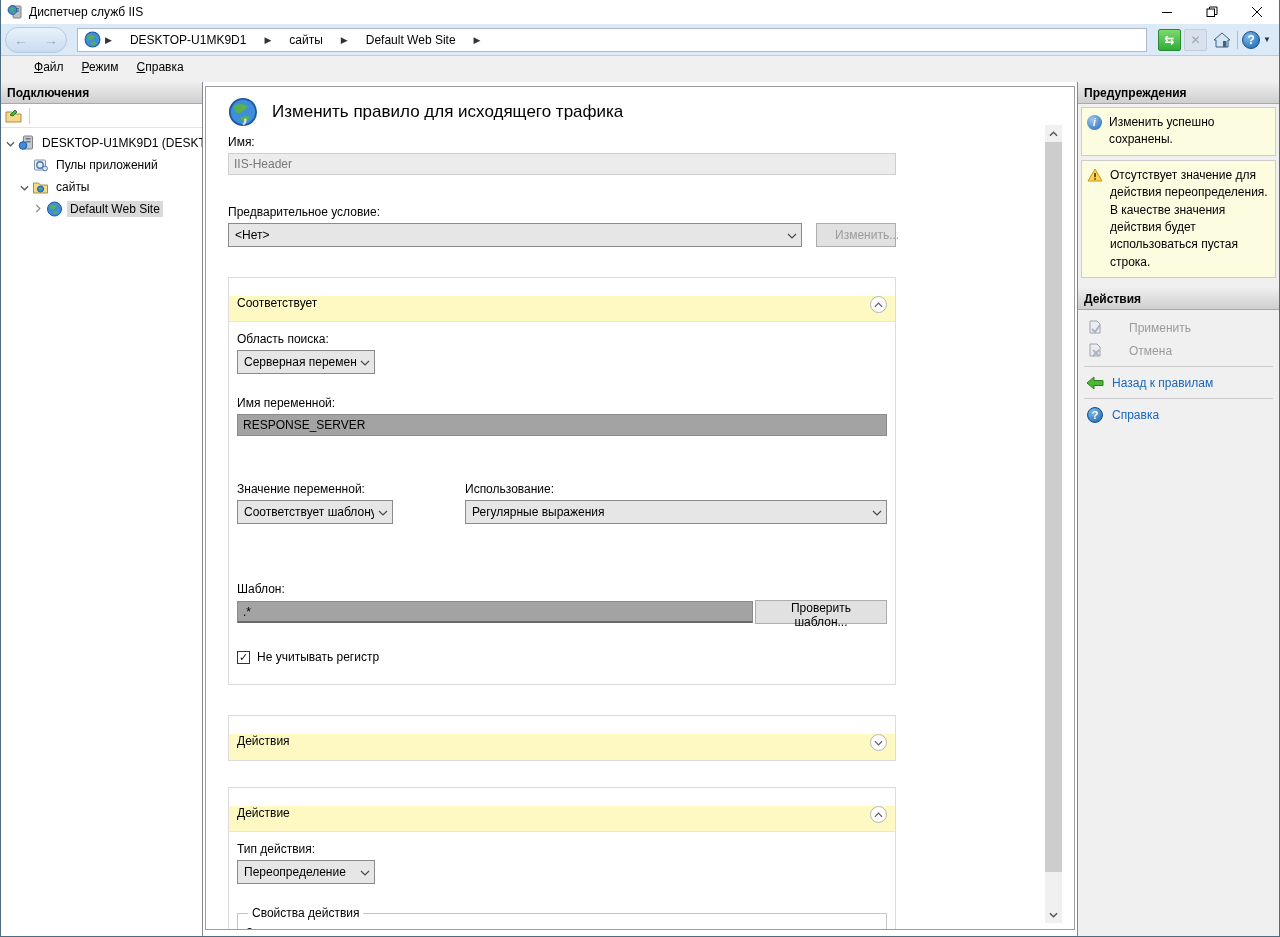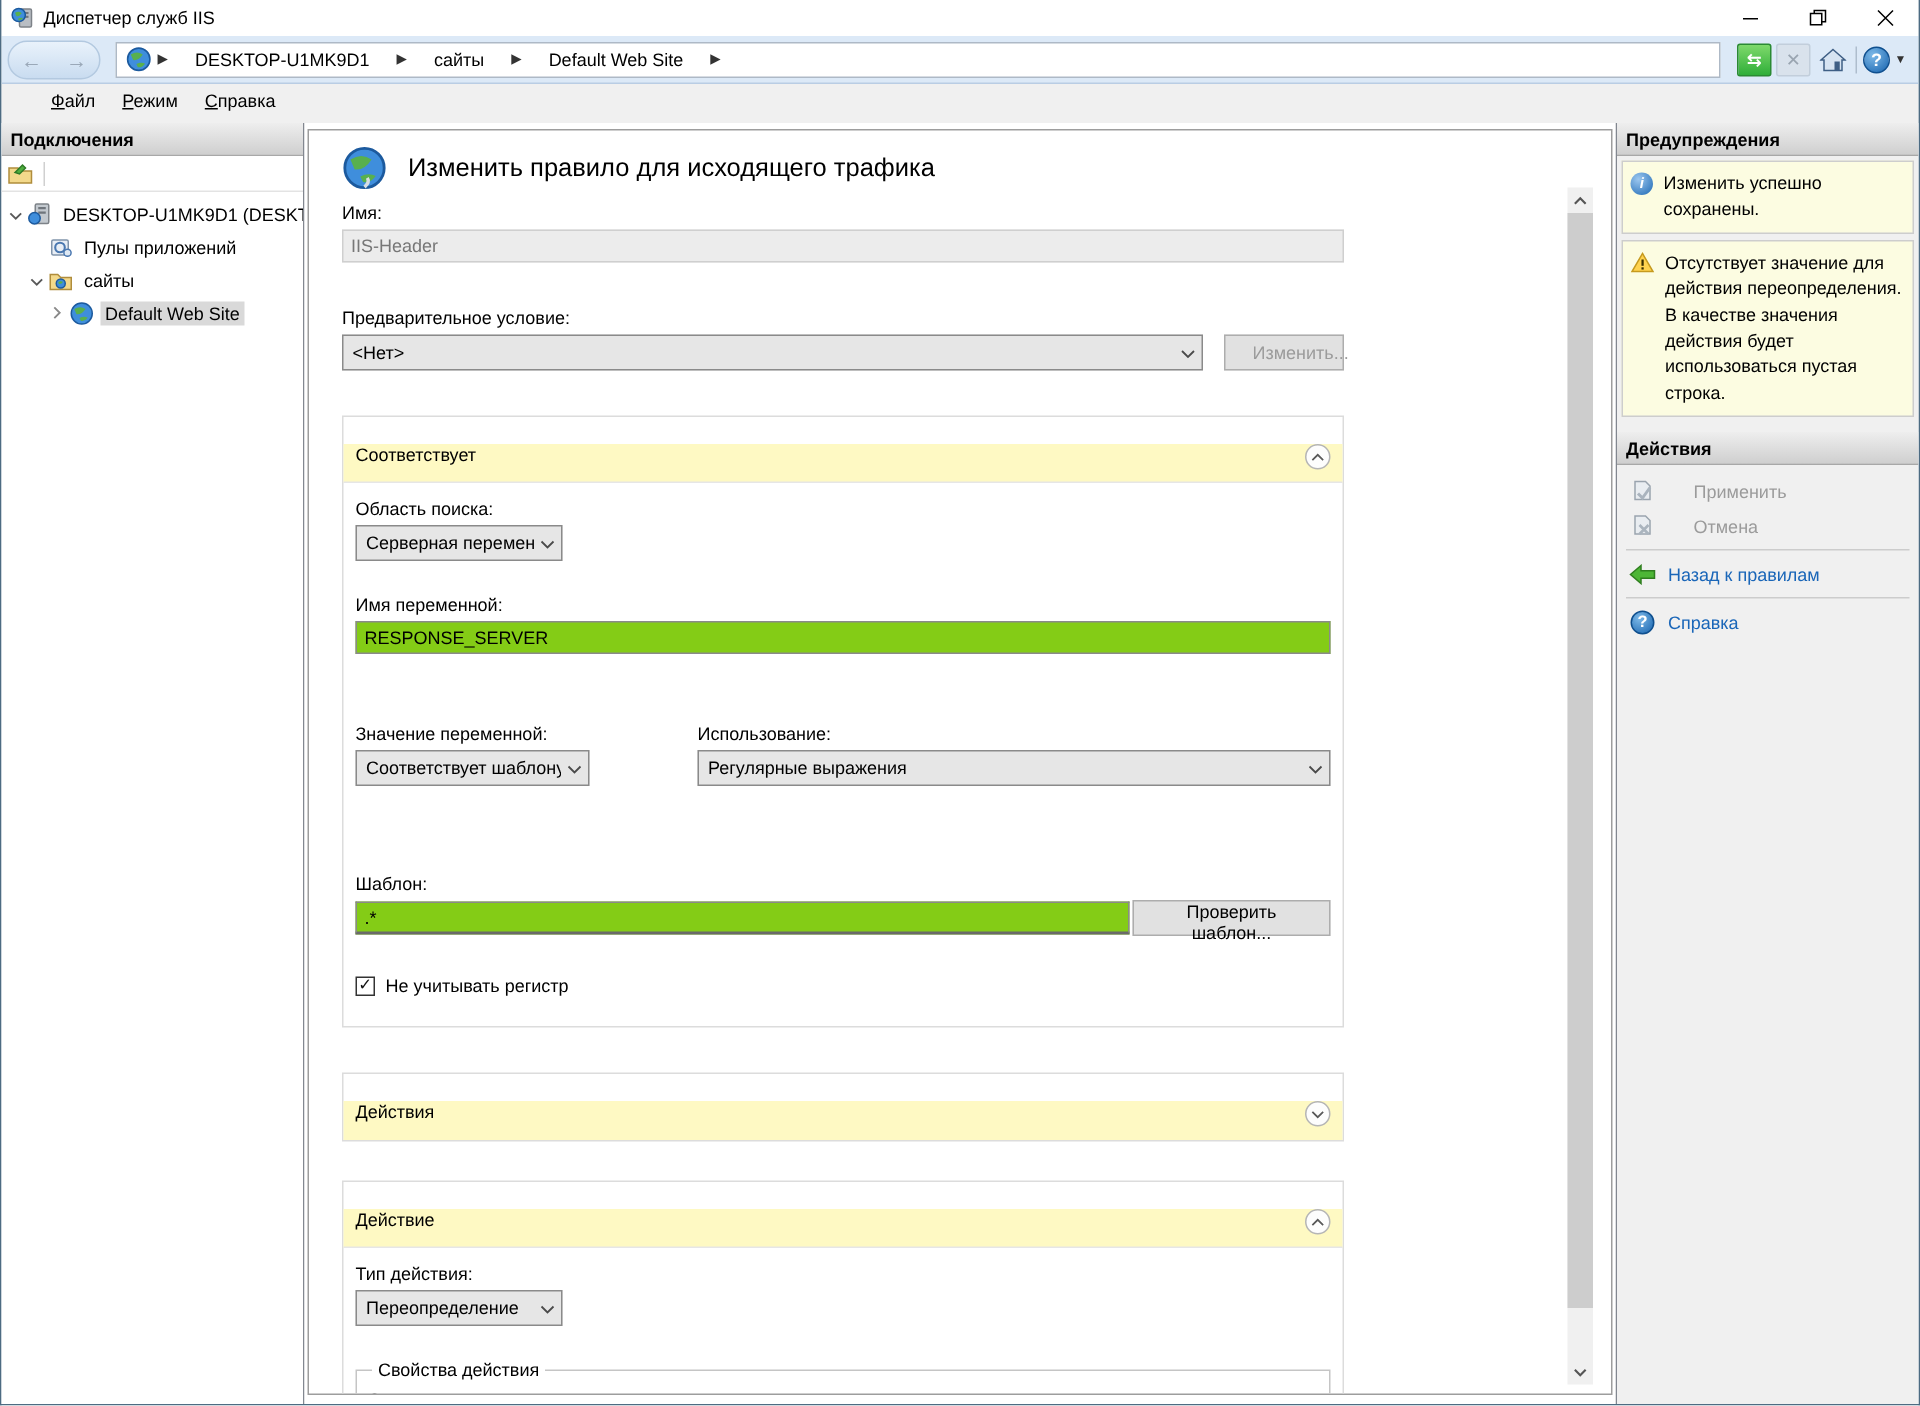--- a/index.html
+++ b/index.html
@@ -52,21 +52,21 @@
   .tree-row.selected .t-label { background:#d9d9d9; }
 
   
   .center-wrap { flex:1; min-width:0; background:#fff; position:relative; padding:4px 2px 6px 2px; }
   .center-panel { border:1px solid #9d9d9d; background:#fff; height:100%; position:relative; overflow:hidden; }
   .content { width:668px; margin-left:22px; padding-top:10px; }
   .page-head { display:flex; align-items:center; margin-bottom:8px; }
   .page-head .g-icon { width:30px; height:30px; margin-right:14px; }
   .page-title { font-size:17px; color:#000; }
   .lbl { display:block; margin-bottom:4px; }
-  .txt { height:22px; border:1px solid #8a8a8a; background:#84cc16; font-family:inherit; font-size:12px; padding:0 5px; width:100%; }
+  .txt { height:22px; border:1px solid #8a8a8a; background:#a3a3a3; font-family:inherit; font-size:12px; padding:0 5px; width:100%; }
   .txt:disabled { background:#ececec; border-color:#cfcfcf; color:#777; }
   .combo { height:24px; border:1px solid #8a8a8a; background:#e6e6e6; display:flex; align-items:center; padding:0 4px 0 6px; overflow:hidden; }
   .combo .cval { flex:1; white-space:nowrap; overflow:hidden; }
   .combo .carr { flex:0 0 auto; margin-left:4px; color:#4a4a4a; }
   .btn { height:24px; background:#e1e1e1; border:1px solid #adadad; font-family:inherit; font-size:12px; padding:0 18px; }
   .btn:disabled { color:#9b9b9b; }
   .row { display:flex; align-items:center; } .gap8{height:8px} .gap12{height:12px} .gap16{height:16px} .gap22{height:22px} .gap26{height:26px} .gap30{height:30px} .gap46{height:46px}
 
   .section { border:1px solid #dcdcdc; }
   .section-head { height:26px; background:#fef9c3; border-bottom:1px solid #e6e6e6; display:flex; padding:0 8px;margin-top:18px; }

